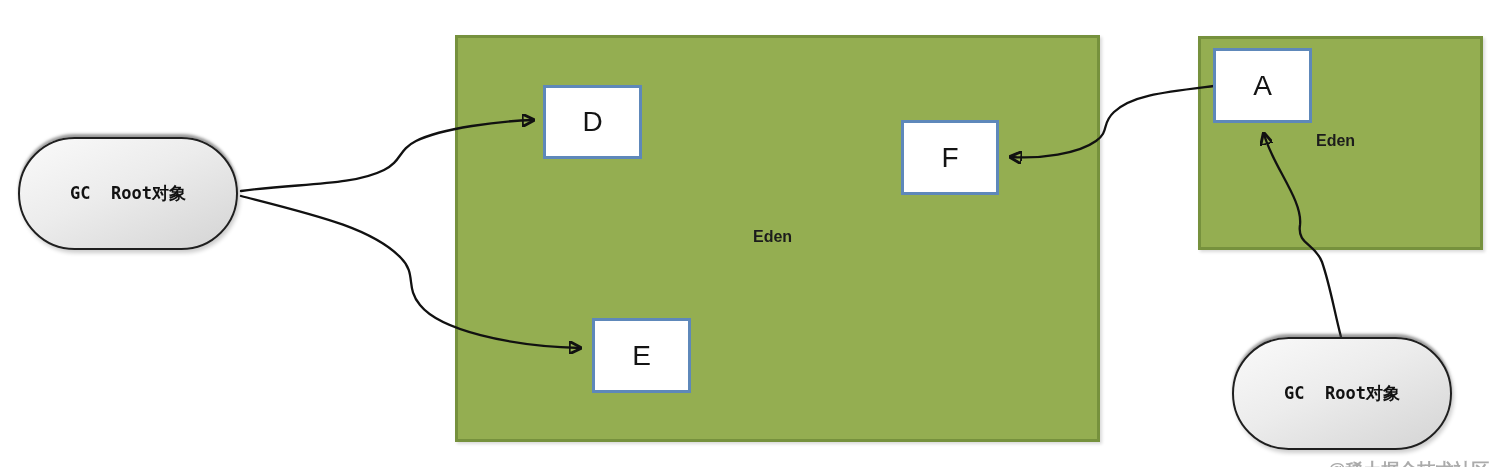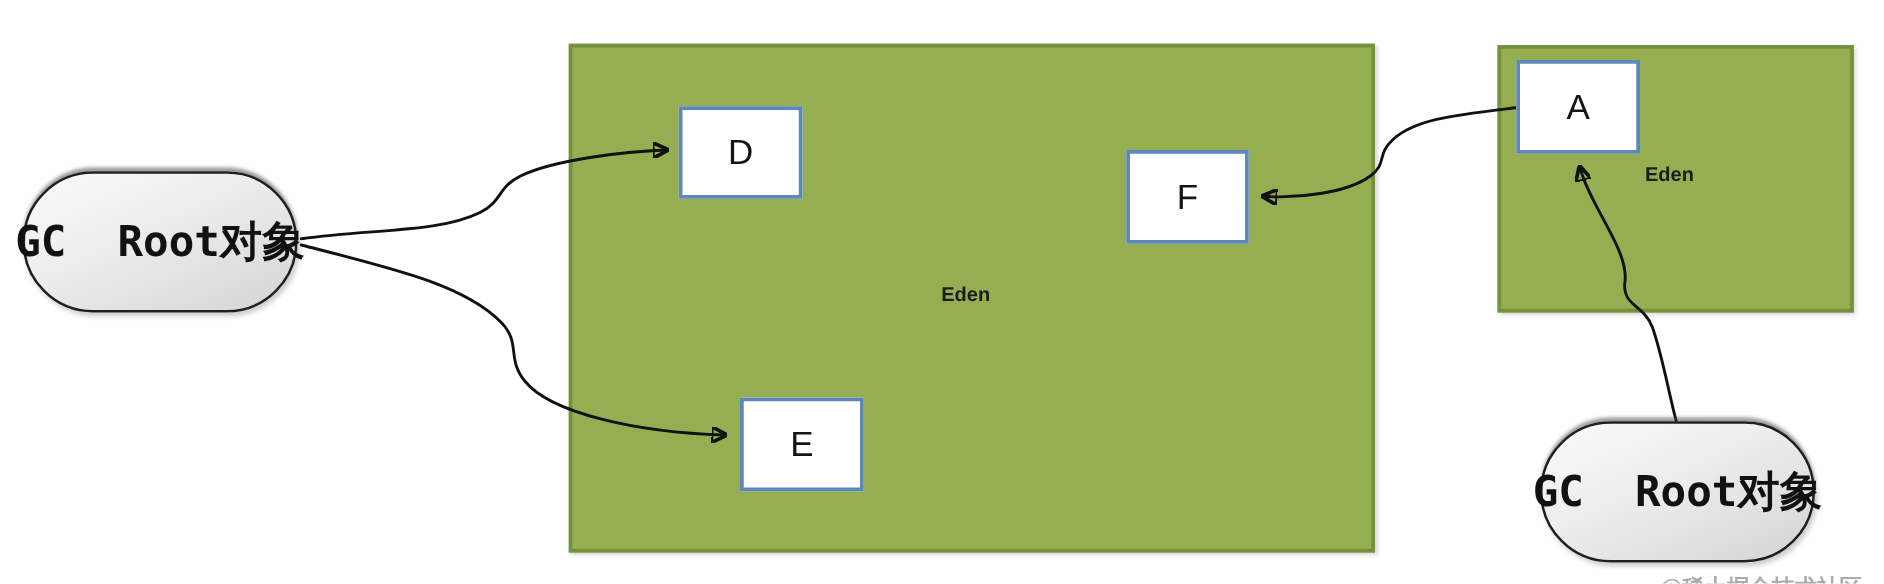--- a/index.html
+++ b/index.html
@@ -54,21 +54,21 @@
     box-shadow:0 -4px 3px -1px rgba(70,70,70,0.55), 2px 3px 4px rgba(0,0,0,0.2);
     display:flex;align-items:center;justify-content:center;
     z-index:3;
     box-sizing:border-box;
   }
   .gc-root-left{left:18px;top:137px;}
   .gc-root-right{left:1232px;top:337px;}
   .gc-root-label{
     font-family:"DejaVu Sans Mono", monospace;
     font-weight:700;
-    font-size:34px;
+    font-size:17px;
     color:#111111;
     white-space:pre;
   }
   
   .arrow-layer{
     position:absolute;left:0;top:0;width:1507px;height:467px;
     z-index:2;
     pointer-events:none;
   }
   .arrow-layer path{

